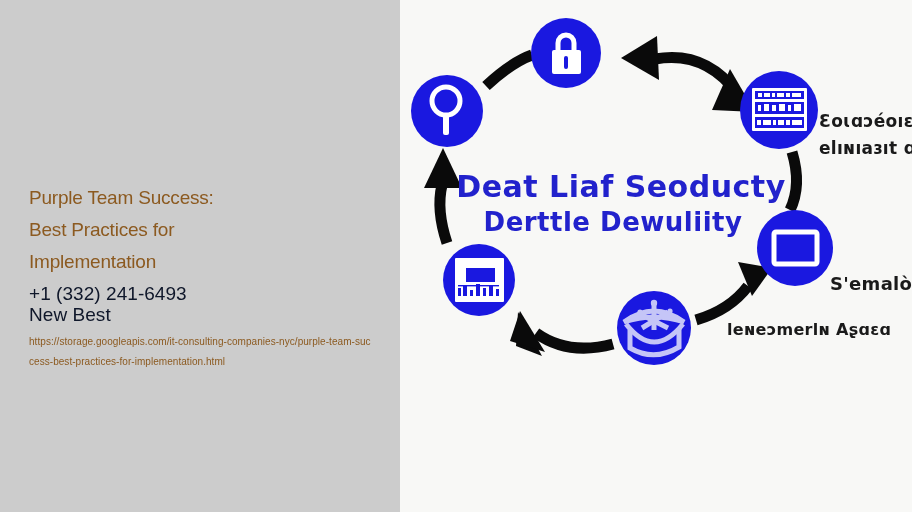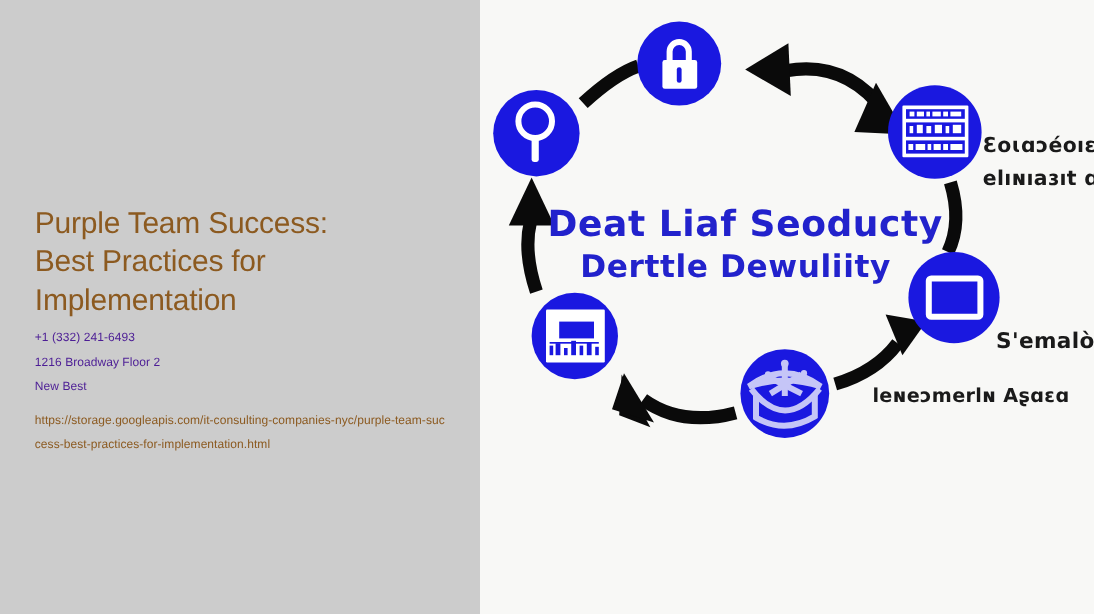--- a/index.html
+++ b/index.html
@@ -29,37 +29,37 @@
     box-sizing: border-box;
   }
   #left-inner {
     position: absolute;
     left: 29px;
     top: 170px;
     width: 345px;
   }
   #doc-title {
     color: #8c5a20;
-    font-size: 25px;
+    font-size: 19px;
     line-height: 32px;
     font-weight: 400;
     letter-spacing: -0.2px;
-    margin: 0 0 6px 0;
+    margin: 12px 0 6px 0;
     white-space: pre-line;
   }
   #company-name {
     color: #8c5a20;
     font-size: 19px;
     line-height: 22px;
     margin: 3px 0 4px 0;
     letter-spacing: 0.2px;
   }
   .contact-line {
-    color: #4c1d95;
-    font-size: 10px;
+    color: #0f172a;
+    font-size: 19px;
     line-height: 20.5px;
     margin: 0;
     letter-spacing: 0.05px;
   }
   #source-url {
     color: #8c5a20;
     font-size: 10px;
     line-height: 20px;
     margin-top: 7px;
     word-break: break-all;
@@ -120,21 +120,20 @@
   <div id="left-panel">
     <div id="left-inner">
 
       <h1 id="doc-title">Purple Team Success:
 Best Practices for
 Implementation</h1>
 
 
       <div>
         <p class="contact-line">+1 (332) 241-6493</p>
-        <p class="contact-line">1216 Broadway Floor 2</p>
         <p class="contact-line">New Best</p>
       </div>
 
       <div id="source-url">https://storage.googleapis.com/it-consulting-companies-nyc/purple-team-success-best-practices-for-implementation.html</div>
     </div>
   </div>
 
   <div id="right-panel">
     <svg id="diagram-svg" viewBox="0 0 512 512">
 

